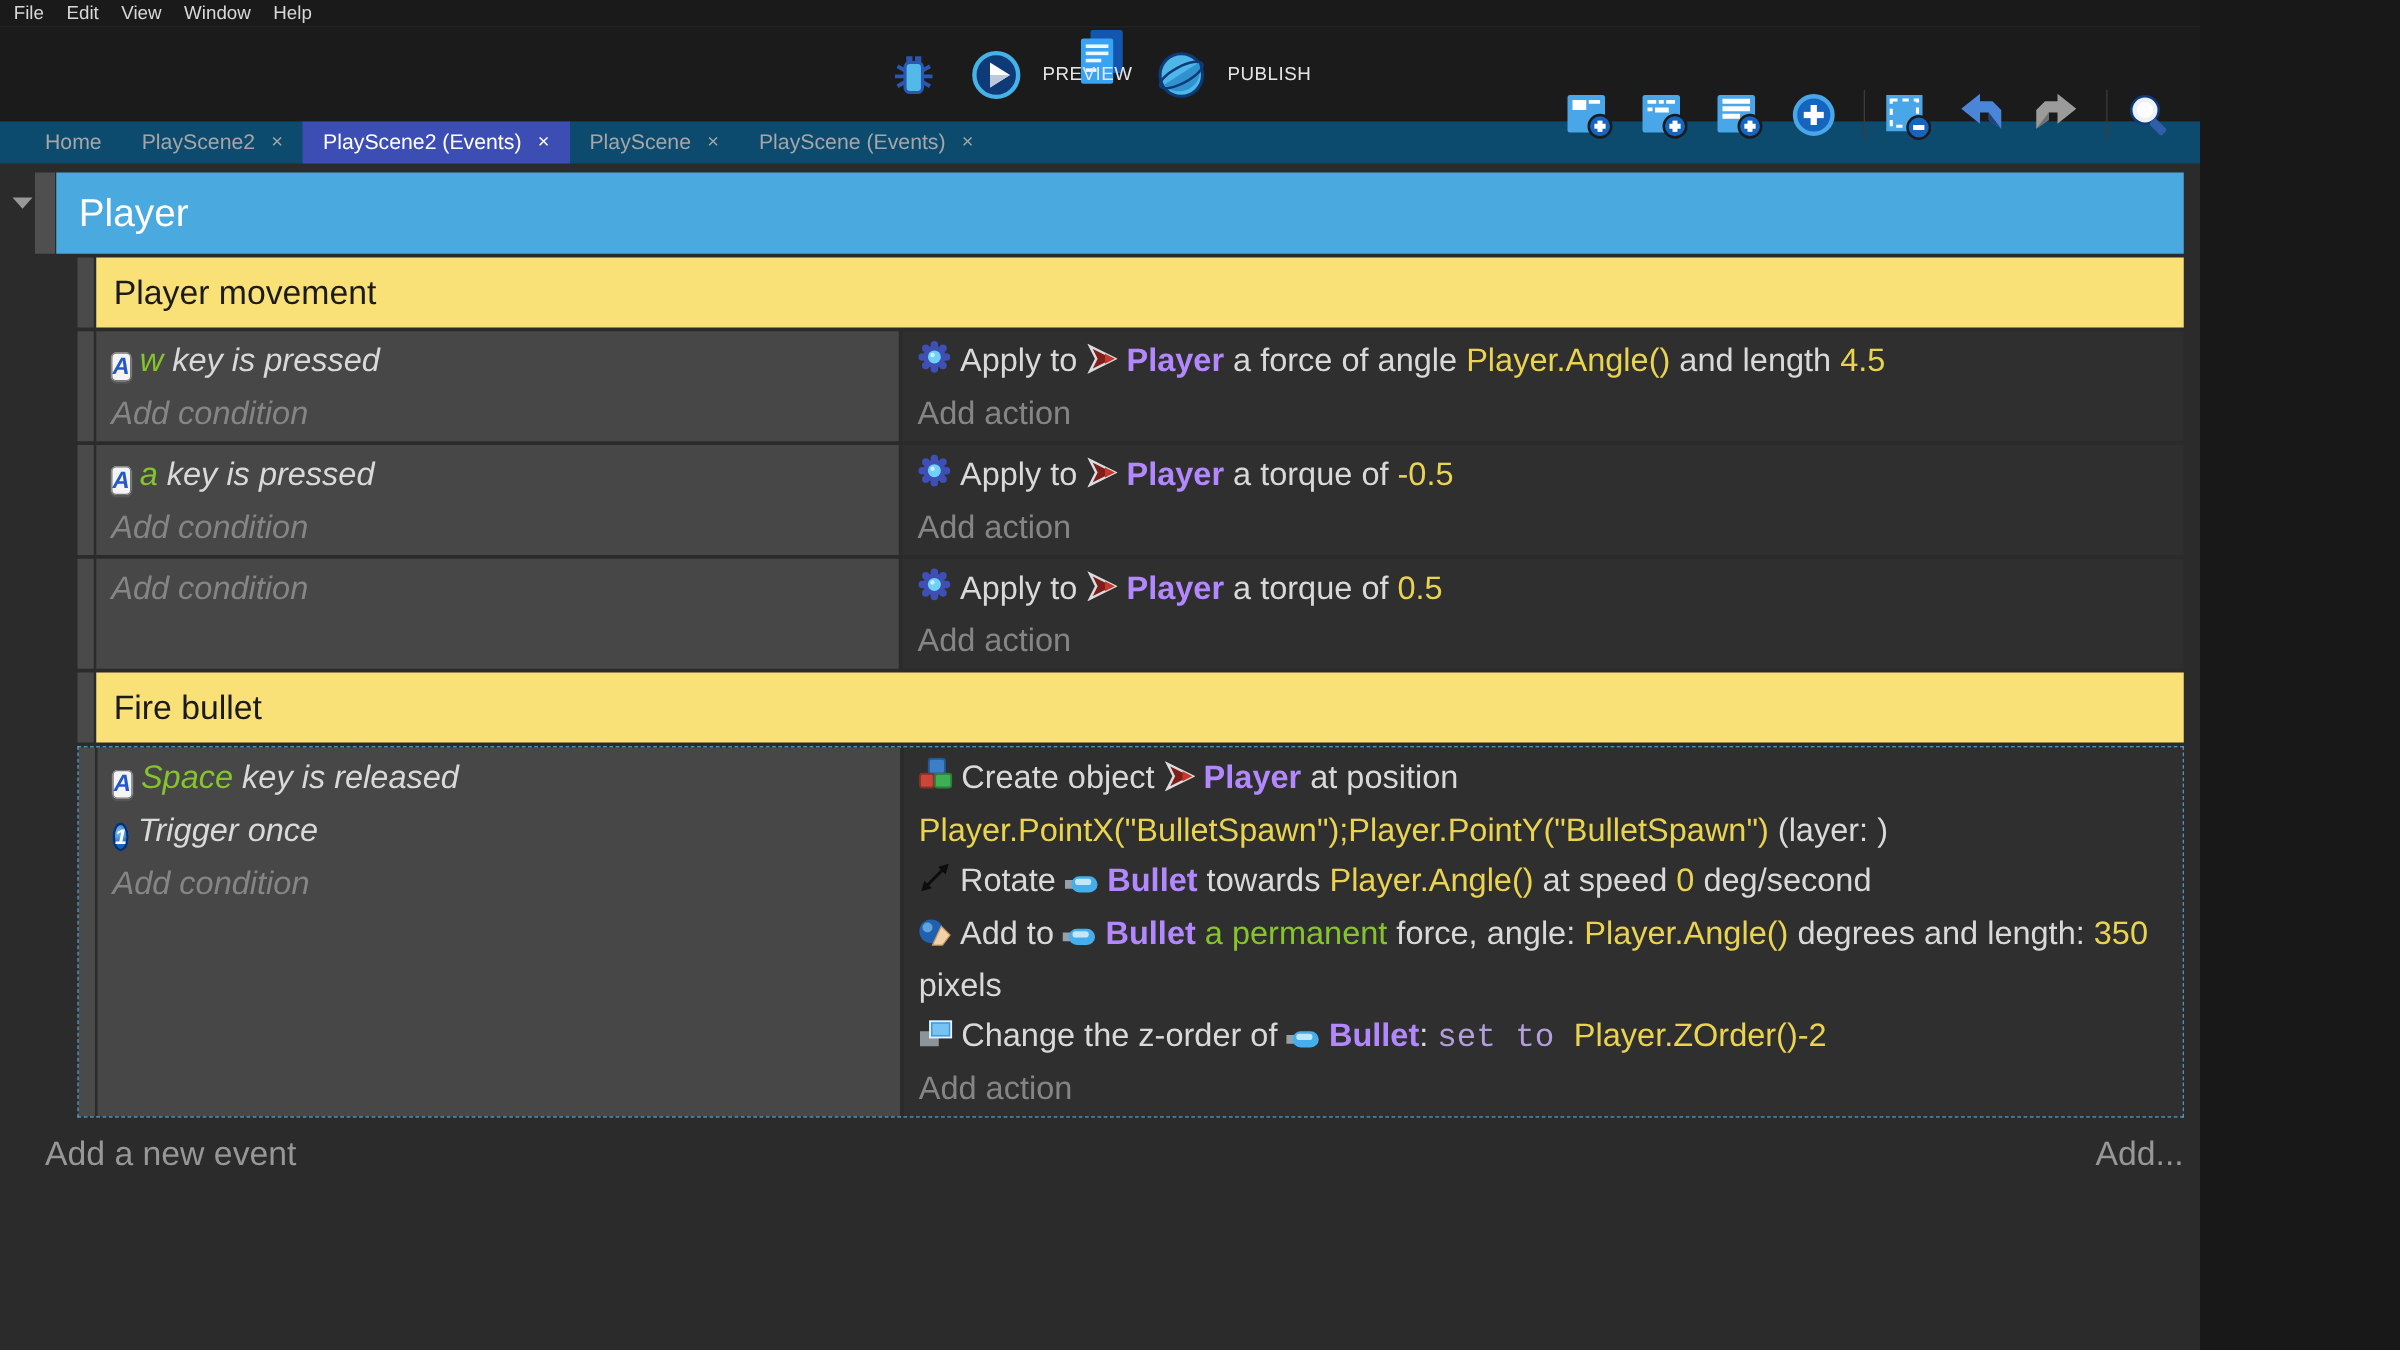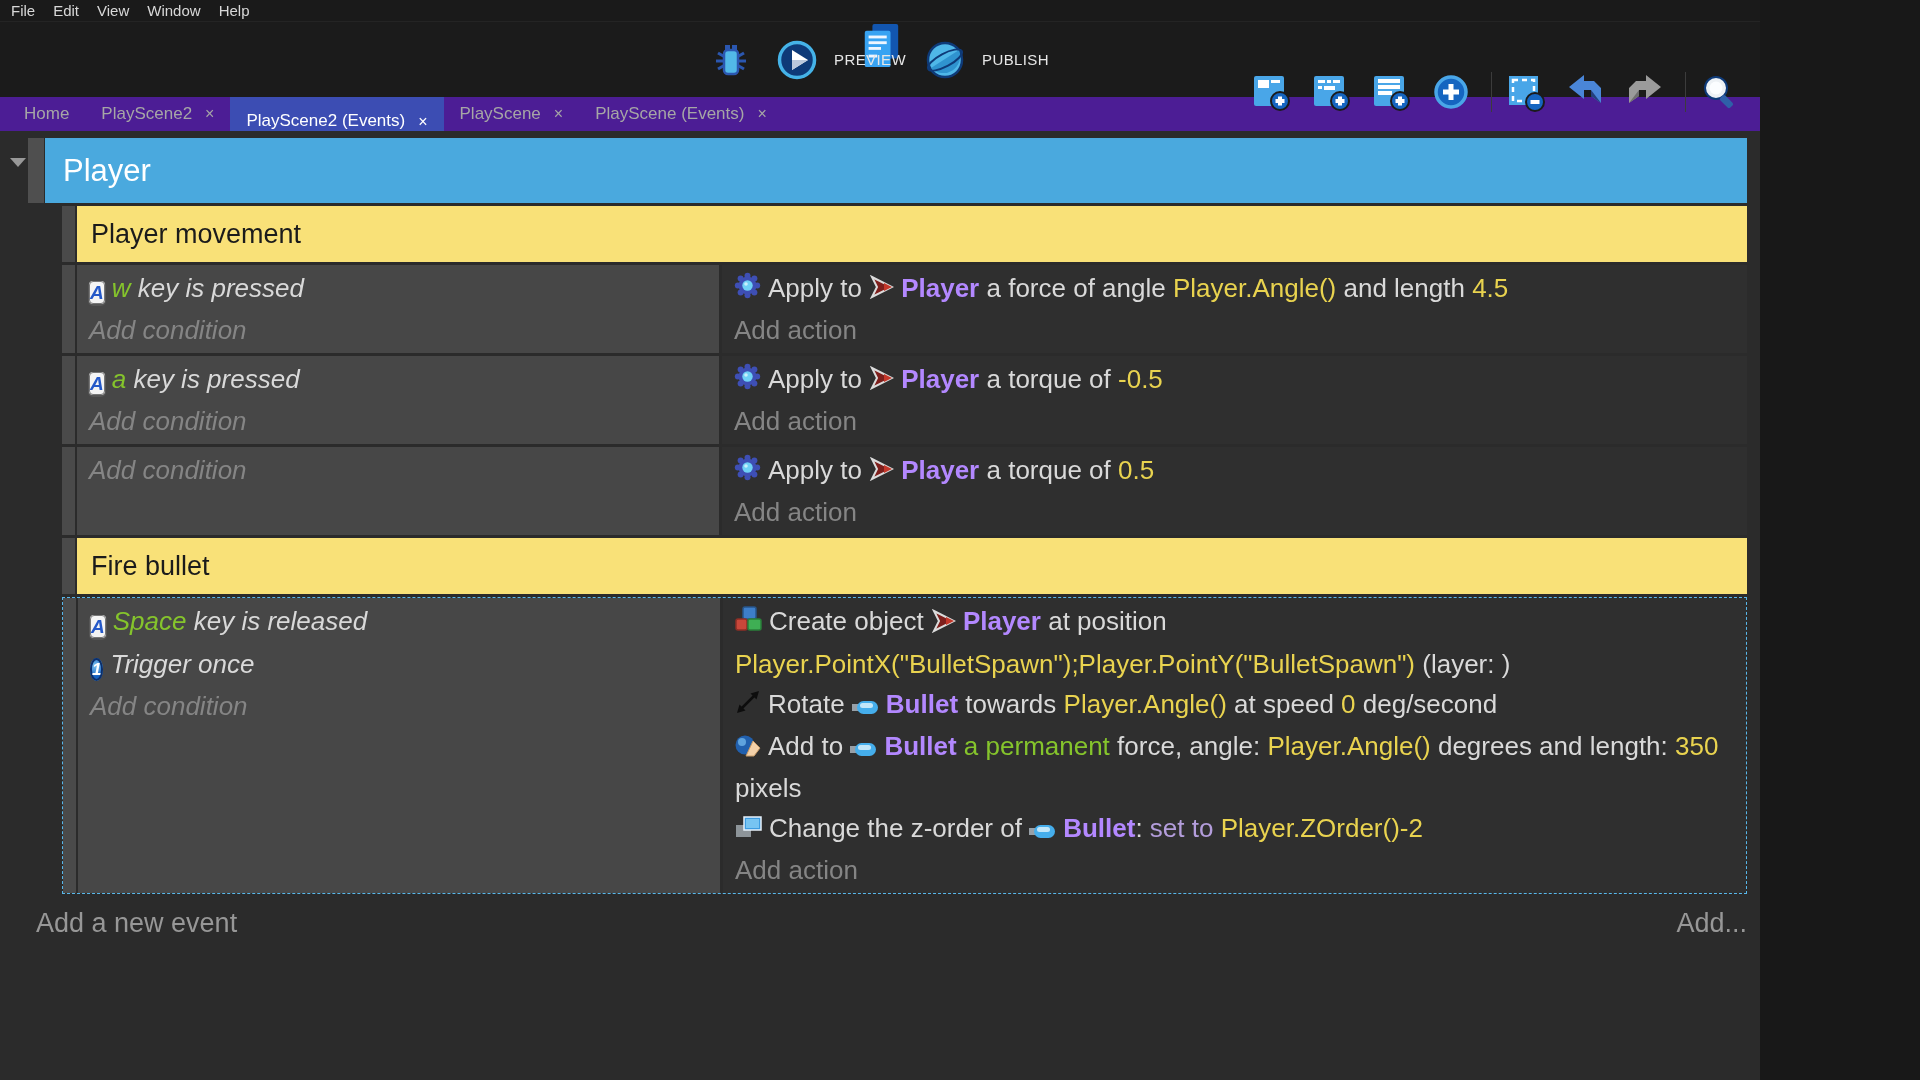--- a/index.html
+++ b/index.html
@@ -15,23 +15,23 @@
   .toolbar { height:75px; background:#1b1b1b; display:flex; align-items:center; position:relative;flex-direction:column; }
   .tbtn { background:none; border:none; padding:0; display:flex; align-items:center; gap:9px;
           color:#e6e6e6; font-size:15px; font-family:inherit; cursor:pointer; letter-spacing:.4px; }
   .tbtn svg { display:block; }
   .tb-left { margin-left:8px; }
   .tb-center { position:absolute; left:50%; top:50%; transform:translate(-50%,-50%); display:flex; align-items:center; gap:18px; }
   .tb-right { margin-left:auto; display:flex; align-items:center; gap:13px; padding-right:14px; }
   .tsep { width:1px; height:40px; background:#3c3c3c; }
 
   
-  .tabbar { height:34px; background:#4c1d95; display:flex; align-items:stretch; padding-left:8px; }
+  .tabbar { height:34px; background:#0c4a6e; display:flex; align-items:stretch; padding-left:20px; }
   .tab { display:flex; align-items:center; gap:13px; padding:0 16px; font-size:17px; color:#a6a6a6; cursor:pointer; }
-  .tab.active { background:#3c4db3; color:#fff;align-items:flex-end; }
+  .tab.active { background:#3c4db3; color:#fff; }
   .tclose { font-size:16px; color:inherit; }
 
   
   .content { position:relative; background:#2b2b2b; height:949px; }
   .fold { position:absolute; left:10px; top:27px; width:0; height:0;
           border-left:8px solid transparent; border-right:8px solid transparent; border-top:9px solid #989898; cursor:pointer; }
   .sheet { padding-top:7px; }
   .groupbar { display:flex; margin:0 13px 0 28px; height:65px; }
   .ghandle { width:16px; background:#4f4f4f; margin-right:1px; }
   .gtitle { flex:1; background:#4aa9de; color:#fff; font-size:31px; display:flex; align-items:center; padding-left:18px; cursor:pointer; }
@@ -46,21 +46,21 @@
   .cond { width:642px; background:#474747; flex:none;font-style:italic; }
   .act { flex:1; background:#2f2f2f; }
   .erow:not(.selected) .cell { min-height:86px; }
   .iline { line-height:40px; font-size:26px; color:#d9d9d9; cursor:pointer; }
   .add-link { line-height:40px; font-size:26px; color:#858585; cursor:pointer; }
 
   .c-plain { color:#d9d9d9; }
   .c-green { color:#85c42c; }
   .c-purple { color:#b388ff; font-weight:bold; }
   .c-yellow { color:#e9d34f; }
-  .c-lavender { color:#b39ddb; }
+  .c-lavender { color:#b39ddb;font-family:Liberation Mono, monospace; }
 
   .iicon { display:inline-block; vertical-align:middle; margin-right:7px; }
   .ic-key { width:27px; height:26px; background:#f4f4f4; border:1px solid #777; border-radius:4px;
             color:#2458c8; font-weight:bold; font-size:19px; line-height:24px; text-align:center;
             box-shadow:0 1px 0 1px #565656; }
   .ic-once { width:26px; height:26px; border-radius:50%;
              background:radial-gradient(circle at 35% 30%, #7cc3f0, #1660c0 75%);
              border:2px solid #0c2f6b; color:#fff; font-weight:bold; font-size:17px; line-height:21px; text-align:center; }
 
   .footer { display:flex; justify-content:space-between; margin:14px 13px 0 36px; font-size:27px; color:#979797; }

